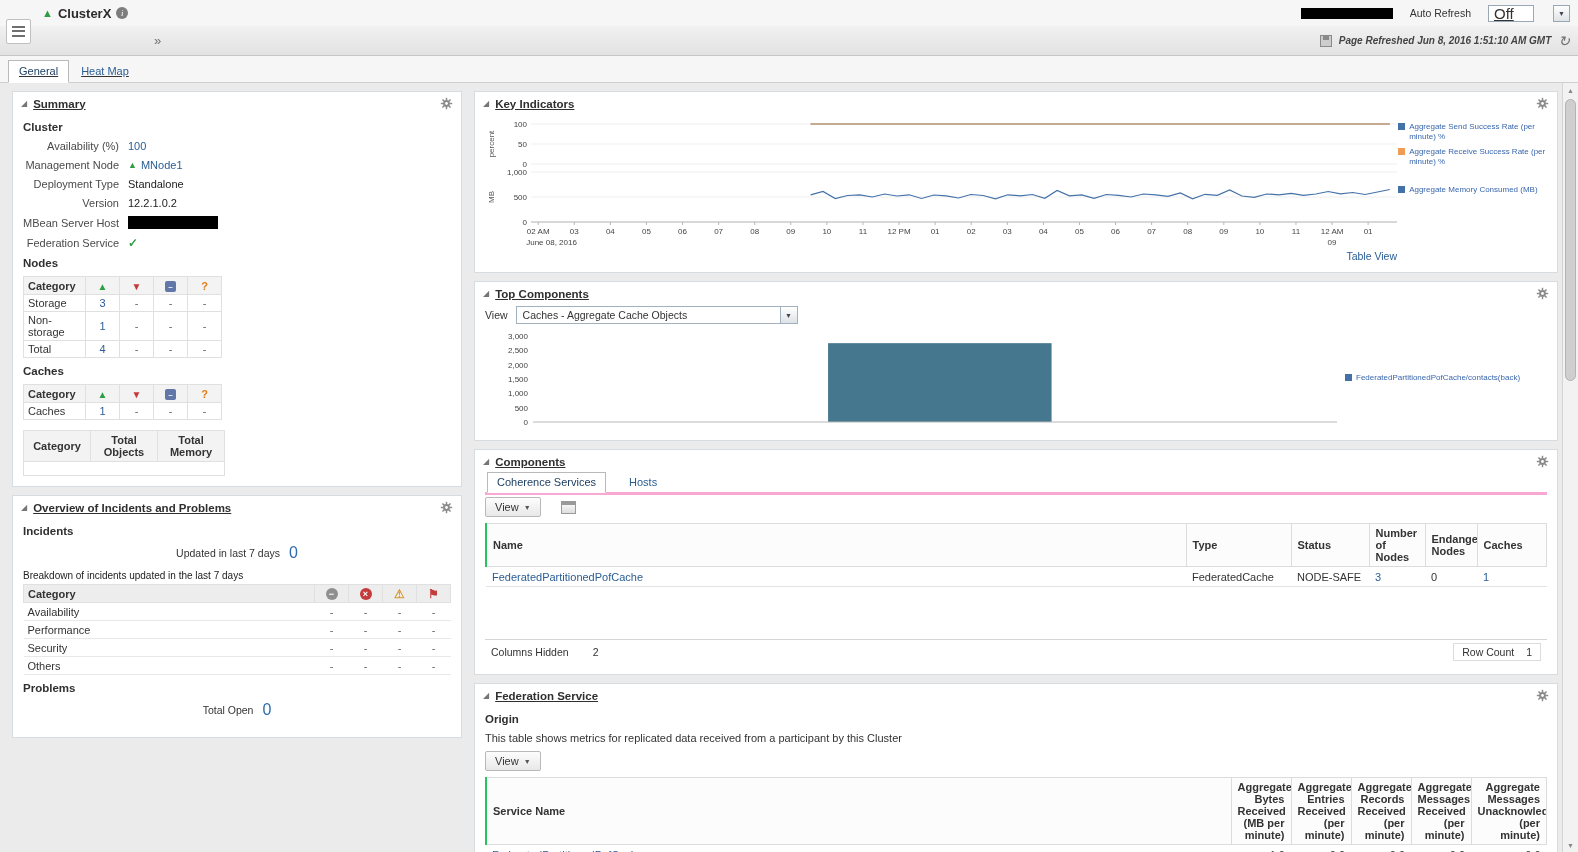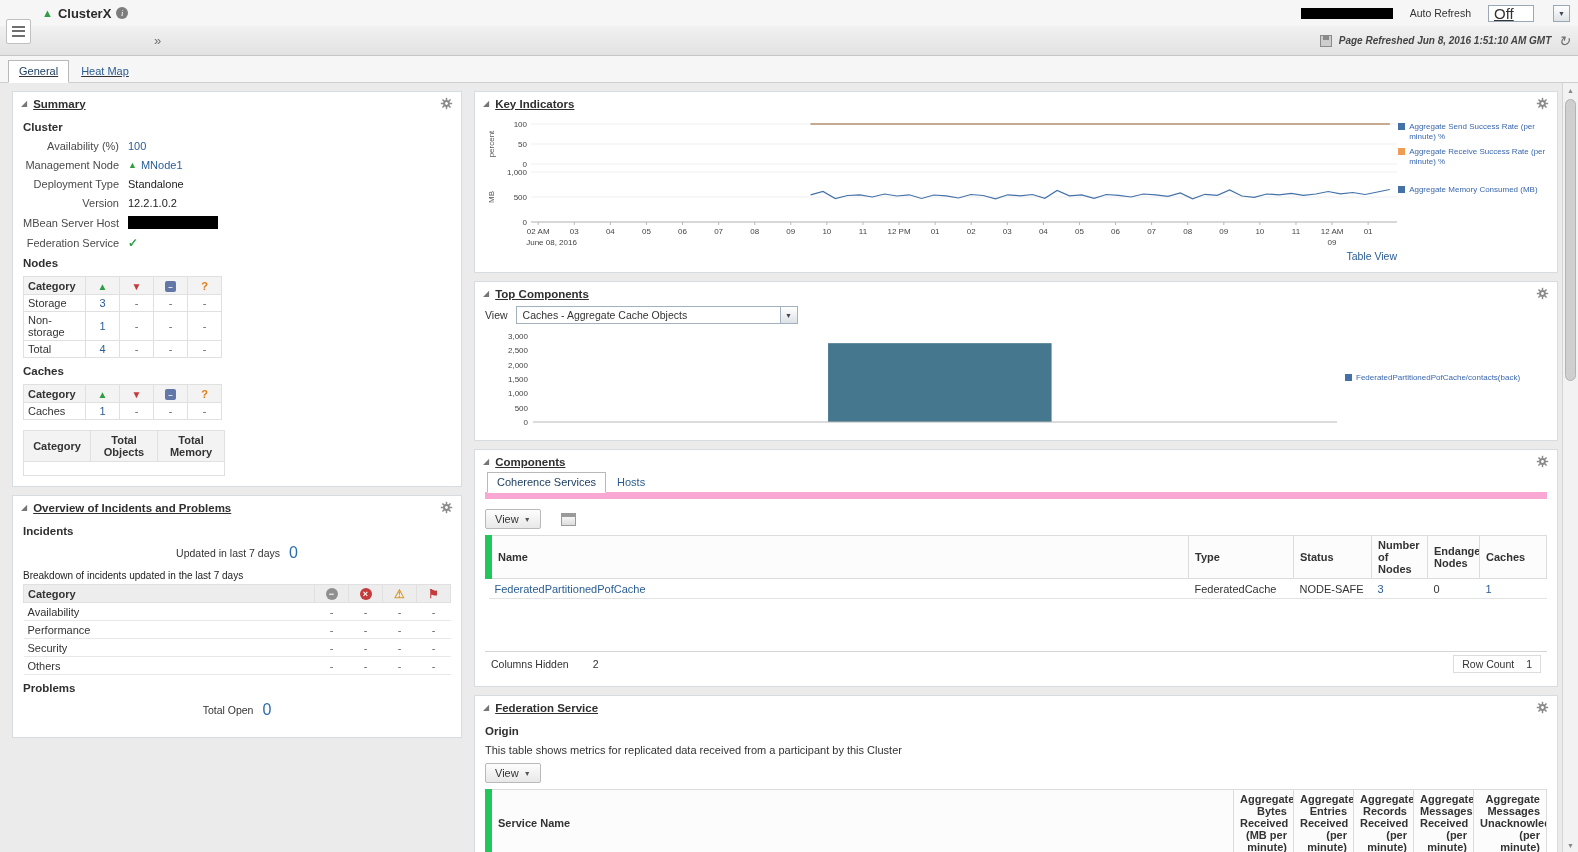--- a/index.html
+++ b/index.html
@@ -100,26 +100,26 @@
   .view-lbl{font-size:10.5px;color:#333;}
   .combo{display:flex;width:282px;}
   .combo-text{flex:1;border:1px solid #a3b0bd;background:#fff;padding:2px 6px;height:18px;font-size:10.5px;overflow:hidden;white-space:nowrap;}
   .combo-btn{width:17px;height:18px;border:1px solid #a3b0bd;border-left:none;background:linear-gradient(#fff,#dde2e7);font-size:7px;color:#445;display:flex;align-items:center;justify-content:center;}
   .btn{display:inline-flex;align-items:center;gap:5px;border:1px solid #b9b9b9;background:linear-gradient(#fdfdfd,#e8e8e8);padding:2px 9px;border-radius:2px;font-size:11px;color:#333;height:20px;}
   .caret{font-size:7px;color:#555;}
   .detach-ic{display:inline-block;width:15px;height:13px;border:1px solid #9a9a9a;background:linear-gradient(#fff,#ddd);position:relative;margin-left:12px;}
   .detach-ic:before{content:"";position:absolute;left:0;top:0;right:0;height:3px;background:#9a9a9a;}
 
   
-  .subtabs{display:flex;align-items:flex-end;border-bottom:7px solid #f9a8d4;padding-left:2px;gap:2px;margin-bottom:10px;}
+  .subtabs{display:flex;align-items:flex-end;border-bottom:3px solid #f9a8d4;padding-left:2px;gap:14px;margin-bottom:2px;}
   .subtab{padding:3px 9px 4px;color:#2a5d94;font-size:11px;}
   .subtab.active{background:#fff;border:1px solid #b9b9b9;border-bottom:1px solid #fff;margin-bottom:-1px;color:#1e3f63;}
   .data-table{width:100%;table-layout:fixed;}
   .data-table th{background:#fcfcfc;border:1px solid #dcdcdc;border-left:none;font-weight:bold;text-align:left;padding:3px 6px;vertical-align:middle;overflow:hidden;}
-  .data-table th:first-child{border-left:7px solid #22c55e;}
+  .data-table th:first-child{border-left:2px solid #22c55e;}
   .data-table td{border-bottom:1px solid #e3e3e3;padding:3px 6px;height:20px;overflow:hidden;white-space:nowrap;}
   .data-table th.num,.data-table td.num{text-align:right;}
   .tbl-filler{height:52px;}
   .tbl-footer{display:flex;align-items:center;justify-content:space-between;border-top:1px solid #d5d5d5;padding:3px 6px;font-size:10.5px;}
   .kv{display:flex;gap:24px;}
   .rowcount{border:1px solid #dcdcdc;padding:2px 8px;display:flex;gap:12px;background:#fff;}
 
   
   .fed-desc{font-size:11px;color:#333;margin:2px 0 7px;}
 

